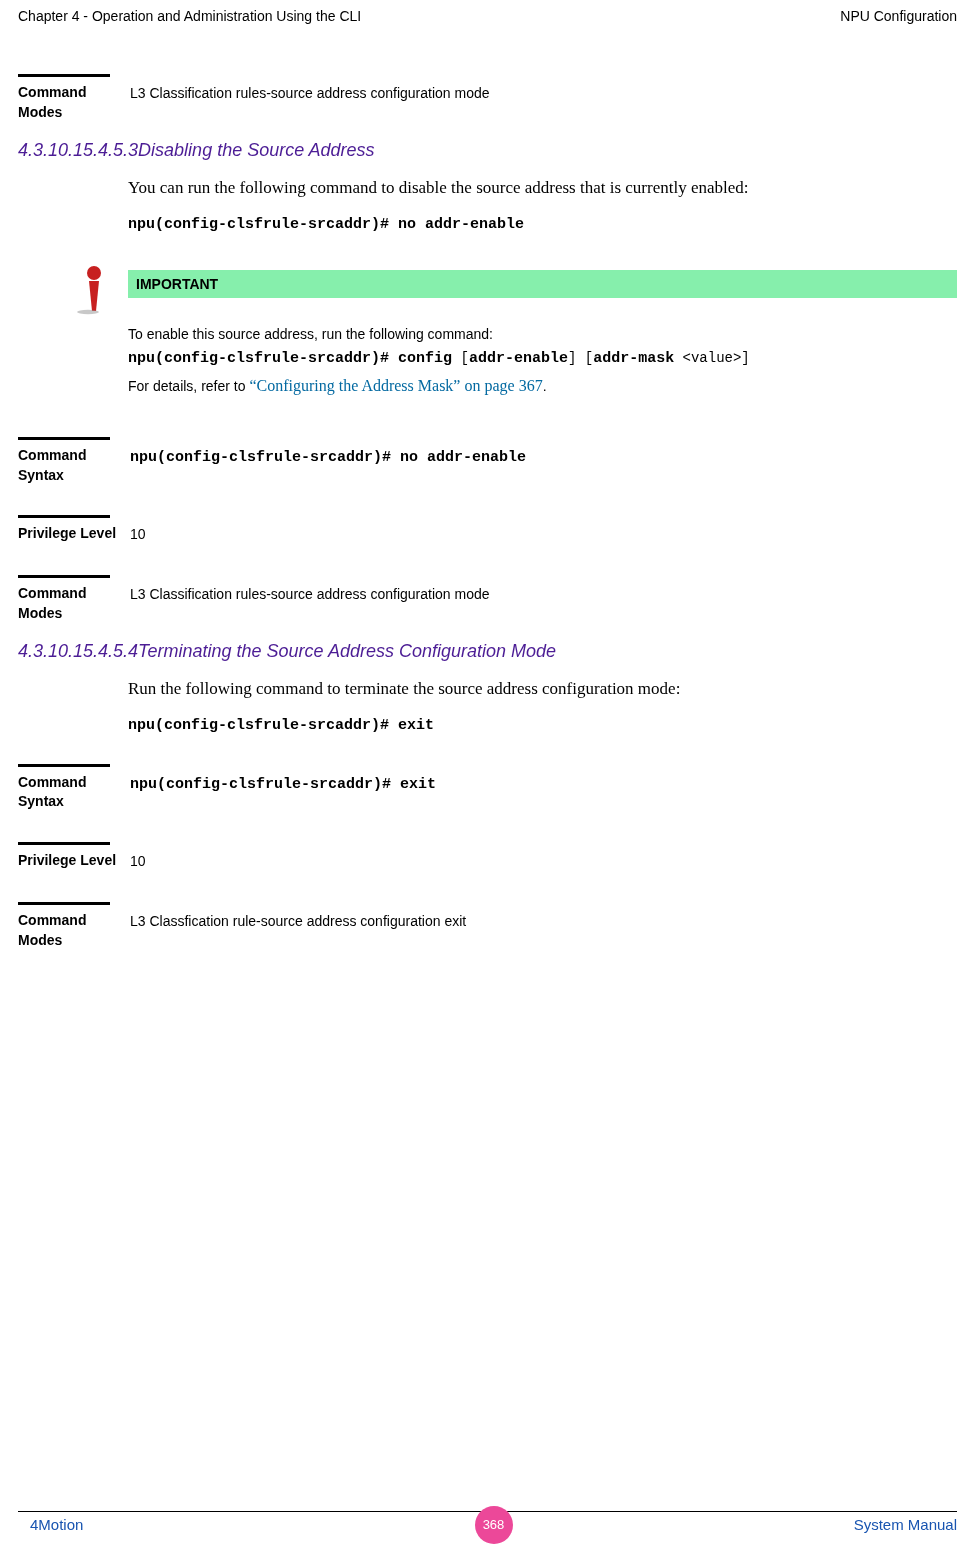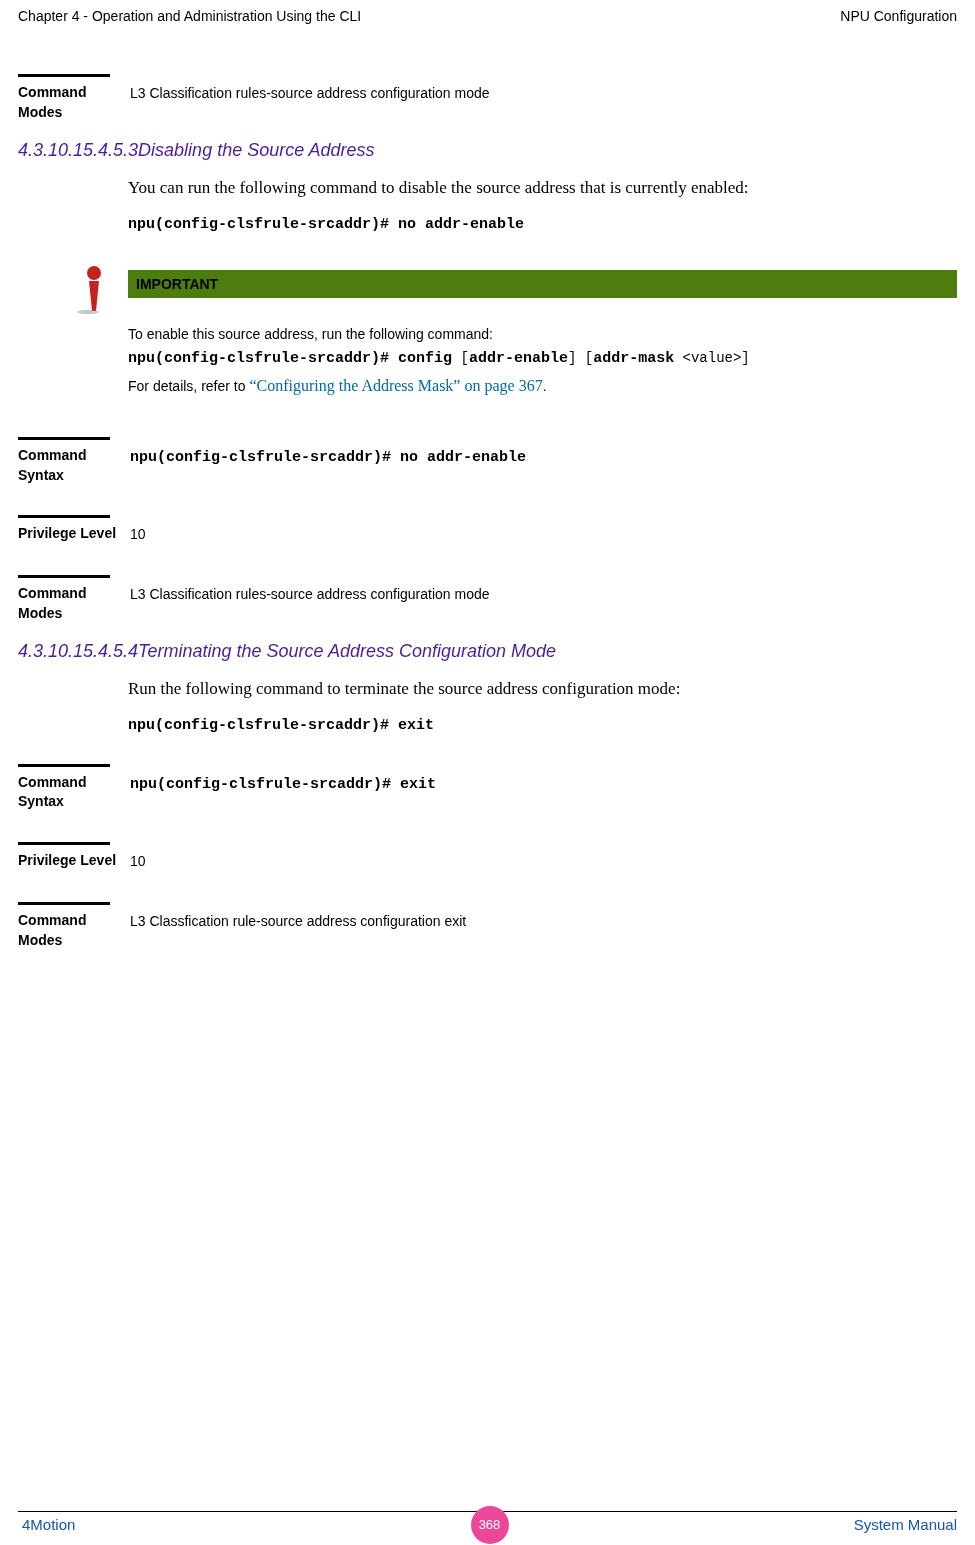--- a/index.html
+++ b/index.html
@@ -89,42 +89,42 @@
     }
     .important-icon {
       width: 36px;
       height: 50px;
       margin-left: -52px;
       margin-right: 16px;
       margin-top: 12px;
       position: relative;
     }
     .important-title {
-      background: #4d7c0f;
+      background: #86efac;
       font-weight: bold;
       font-size: 14px;
       padding: 6px 8px;
       flex: 1;
       font-family: Arial, Helvetica, sans-serif;
     }
     .important-body {
       font-size: 14px;
       padding: 8px 0;
       line-height: 1.7;
       font-family: Arial, Helvetica, sans-serif;
     }
     .important-body .xref {
       color: #0369a1;
       font-family: "Palatino Linotype", Palatino, Georgia, serif;
       font-size: 16px;
     }
     .footer {
       position: absolute;
       bottom: 12px;
-      left: 4px;
+      left: 12px;
       right: 0;
       display: flex;
       justify-content: space-between;
       align-items: center;
       padding: 0 18px;
       font-size: 15px;
     }
     .footer .left {
       color: #1854b0;
       font-family: Arial, Helvetica, sans-serif;

